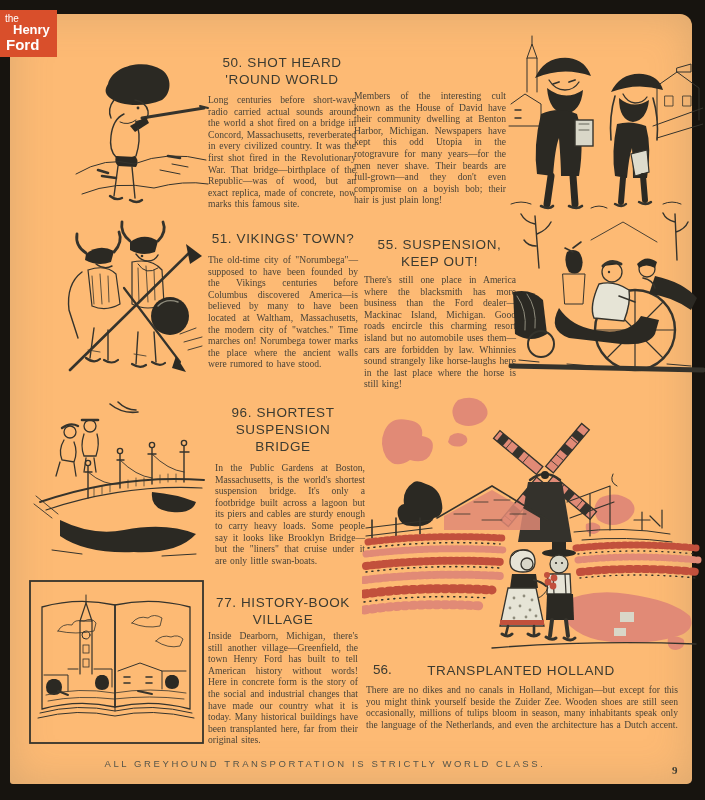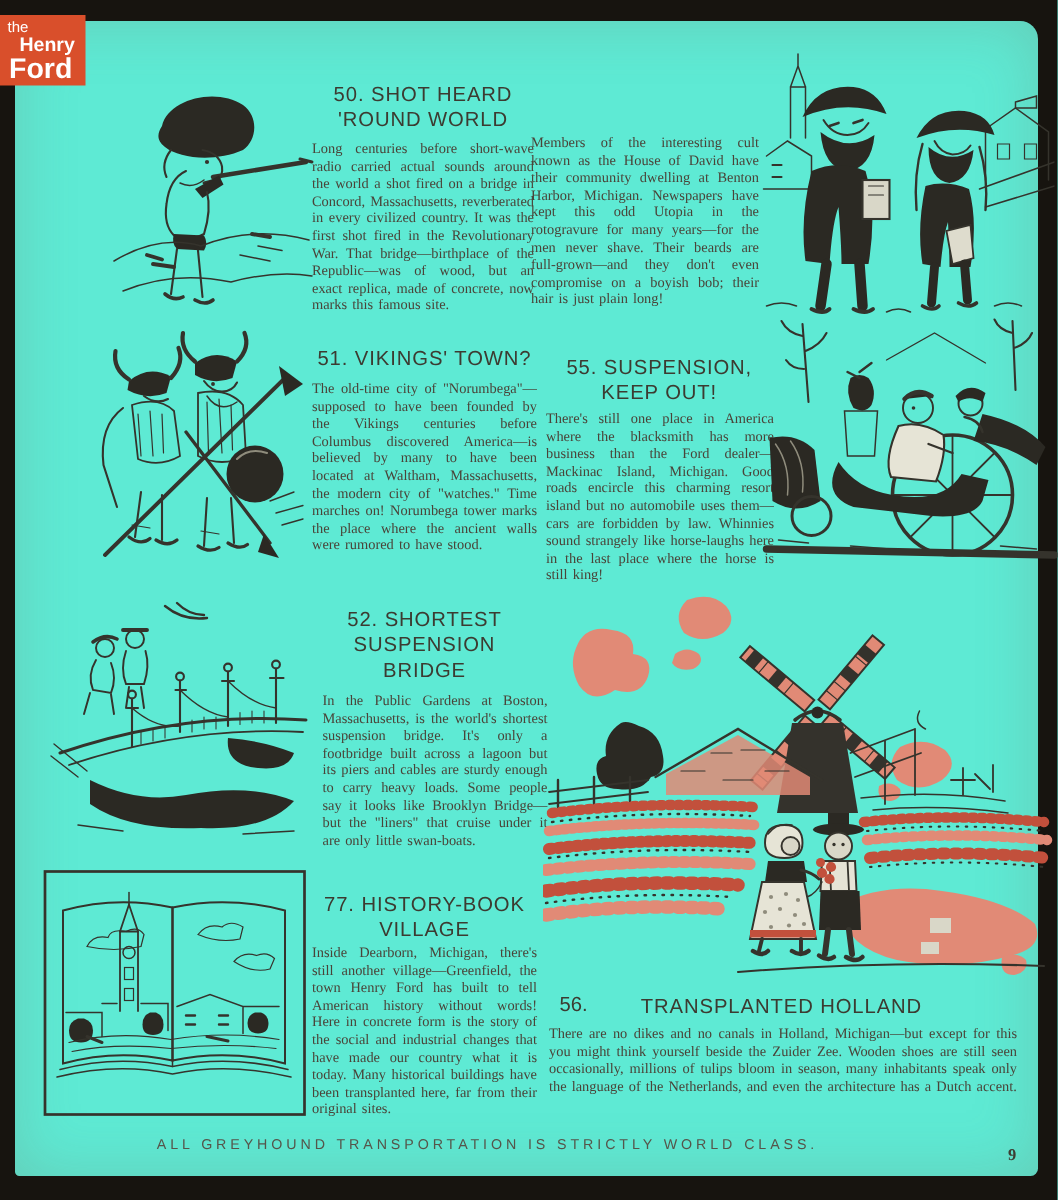--- a/index.html
+++ b/index.html
@@ -3,31 +3,31 @@
 <meta charset="utf-8">
 <style>
   html,body{margin:0;padding:0;}
   body{
     width:705px;height:800px;position:relative;
     background:#17140f;overflow:hidden;
     font-family:"Liberation Serif", serif;
   }
   .page{
     position:absolute;left:10px;top:14px;width:682px;height:770px;
-    background:#5eead4;border-radius:3px 12px 5px 3px;
+    background:#fdba74;border-radius:3px 12px 5px 3px;
     box-shadow:inset 0 0 40px rgba(120,115,95,.25);
   }
   .logo{
     position:absolute;left:0;top:10px;width:57px;height:47px;
     background:#d94f2b;color:#fff;z-index:5;
     font-family:"Liberation Sans", sans-serif;line-height:1;
   }
   .logo .l1{position:absolute;left:5px;top:4px;font-size:10px;text-align:right;}
   .logo .l2{position:absolute;left:13px;top:13px;font-size:13px;font-weight:bold;}
-  .logo .l3{position:absolute;left:6px;top:27px;font-size:19px;font-weight:bold;}
+  .logo .l3{position:absolute;left:6px;top:27px;font-size:15px;font-weight:bold;}
   .ititle{
     position:absolute;text-align:center;
     font-family:"Liberation Sans", sans-serif;
     font-size:13.5px;line-height:17px;letter-spacing:.6px;
     color:#3c3b31;font-weight:400;
   }
   .ibody{
     position:absolute;text-align:justify;
     font-size:9.6px;line-height:11.6px;color:#4a4439;
     word-spacing:1px;
@@ -116,21 +116,21 @@
       <circle cx="118" cy="100" r="19" fill="#2b2923" stroke="none"></circle>
       <path d="M106,90 q8,-8 20,-4" stroke="#8f8c7c" stroke-width="1.4"></path>
       <path d="M42,112 l-4,30 M56,114 l0,30 M86,116 l-2,32 M102,116 l2,30"></path>
       <path d="M34,142 q8,6 14,1 M52,144 q8,5 14,0 M80,148 q8,5 14,1 M100,146 q8,5 13,1" stroke-width="2.2"></path>
       <path d="M36,134 l12,2 M82,138 l12,2" stroke-width=".8"></path>
       <path d="M128,118 l16,-6 M132,126 l18,-5 M136,134 l14,-4" stroke-width=".9"></path>
     </svg>
   </div>
 
   <div class="ititle" style="left:197px;top:390px;width:152px;">
-    <span>52.</span>
+    <span>96.</span>
     <span>SHORTEST SUSPENSION BRIDGE</span>
   </div>
   <div class="ibody" style="left:205px;top:428px;width:150px;margin-top:20px;">In the Public Gardens at Boston, Massachusetts, is the world's shortest suspension bridge.  It's only a footbridge built across a lagoon but its piers and cables are sturdy enough to carry heavy loads.  Some people say it looks like Brooklyn Bridge—but the "liners" that cruise under it are only little swan-boats.</div>
 
   <div class="illus" style="left:22px;top:386px;">
     <svg width="180" height="172" viewBox="0 0 180 172" fill="none" stroke="#35332c" stroke-width="1.3" stroke-linecap="round">
       <path d="M78,4 q12,10 28,8 M86,2 q8,8 18,8" stroke-width="1.6"></path>
       <circle cx="38" cy="32" r="6"></circle>
       <path d="M30,28 q8,-6 16,-2" stroke-width="2.4"></path>
       <path d="M32,40 q-6,10 -2,20 l12,2 q4,-10 0,-20"></path>

